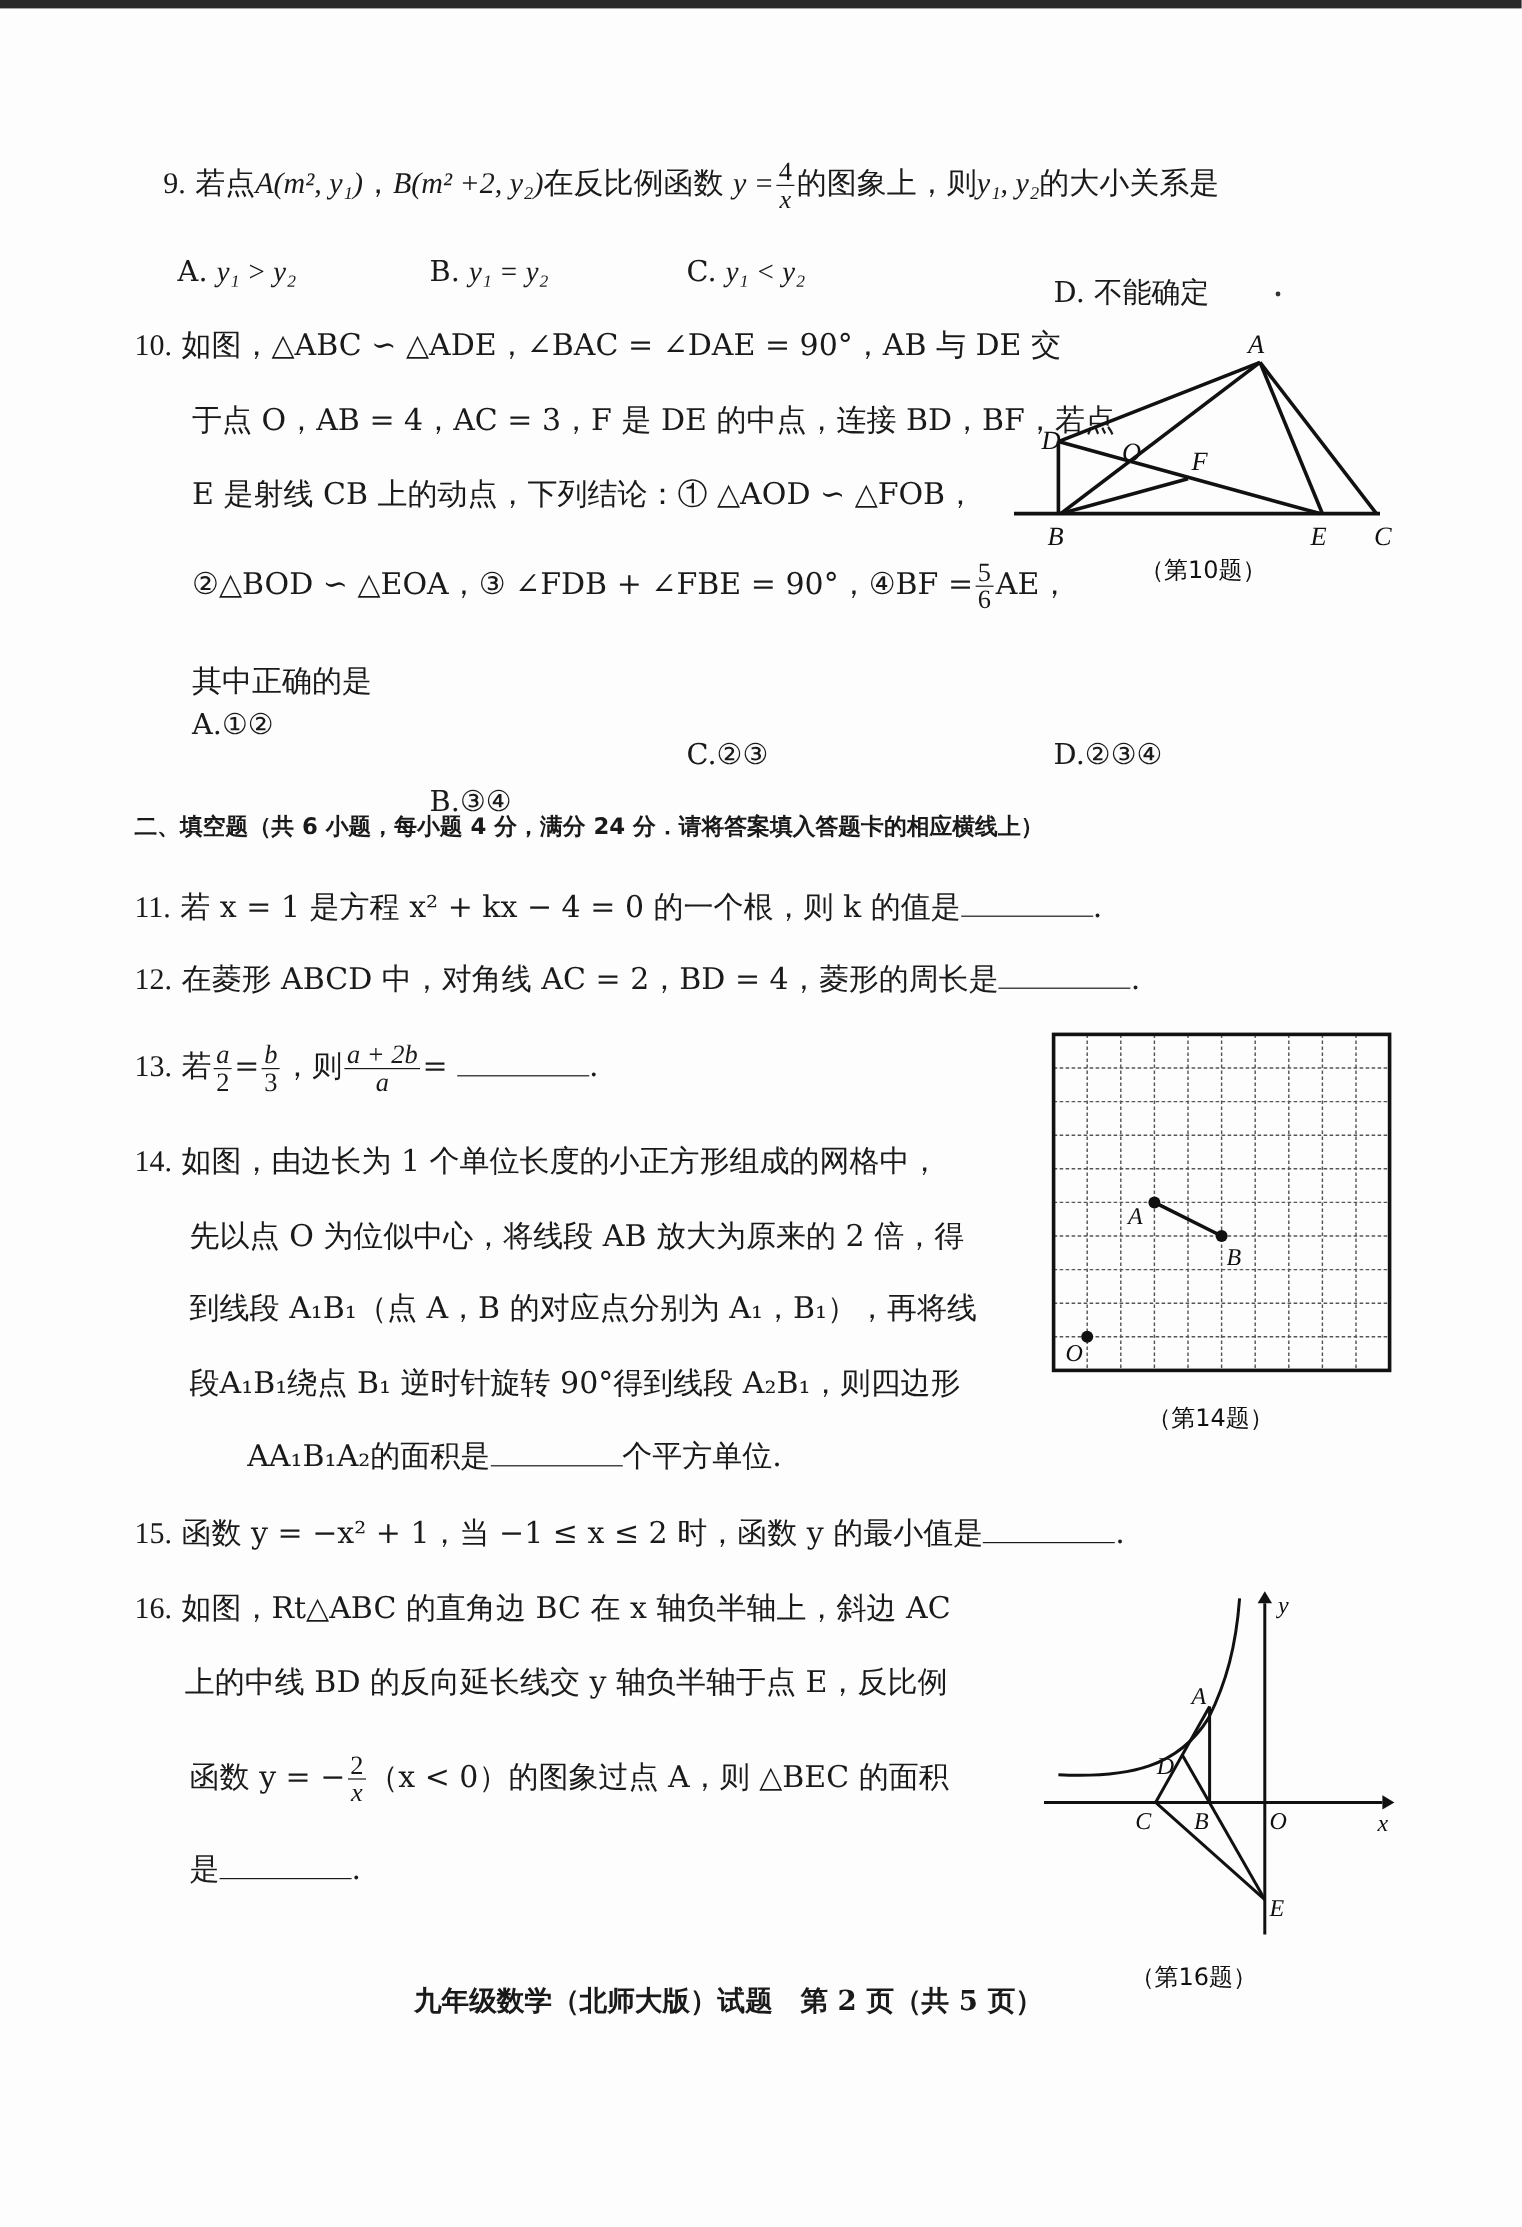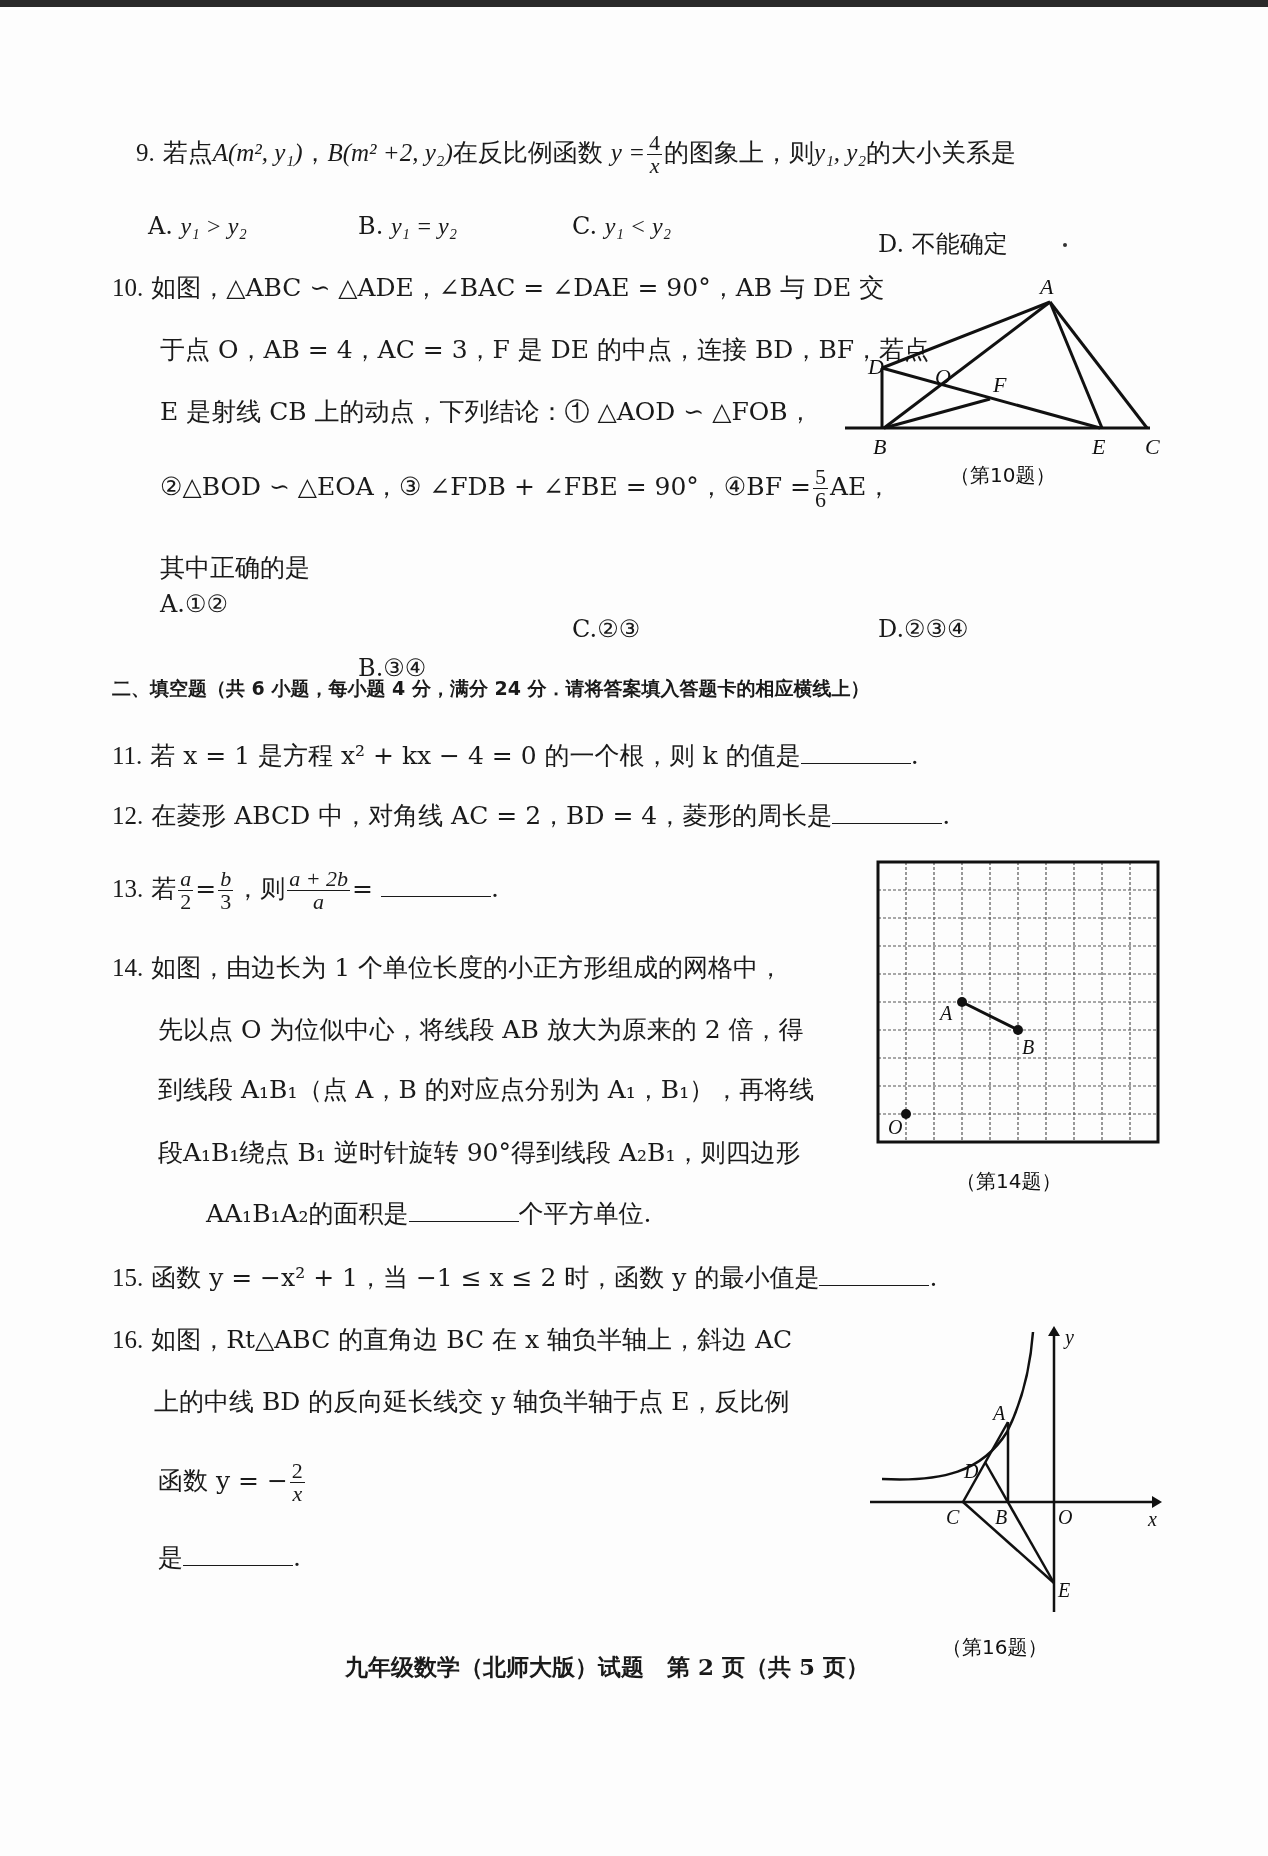--- a/index.html
+++ b/index.html
@@ -113,21 +113,21 @@
       <circle cx="146" cy="172" r="5" fill="#111"></circle>
       <text x="150" y="196" font-family="Liberation Serif, serif" font-style="italic" font-size="20" fill="#111">B</text>
     </g>
   <text x="84" y="330" font-family="DejaVu Sans, sans-serif" font-size="20" fill="#111">（第14题）</text>
 </svg>
 
 <div class="line" style="left:112px; top:1262px;"><span class="num">15.</span> <span>函数 y = −x² + 1，当 −1 ≤ x ≤ 2 时，函数 y 的最小值是</span><span class="blank"></span><span>.</span></div>
 
 <div class="line" style="left:112px; top:1324px;"><span class="num">16.</span> <span>如图，Rt△ABC 的直角边 BC 在 x 轴负半轴上，斜边 AC</span></div>
 <div class="line" style="left:154px; top:1386px;"><span>上的中线 BD 的反向延长线交 y 轴负半轴于点 E，反比例</span></div>
-<div class="line" style="left:158px; top:1460px;"><span>函数 y = −</span><span class="frac"><span class="n">2</span><span class="d">x</span></span></div>
+<div class="line" style="left:158px; top:1460px;"><span>函数 y = −</span><span class="frac"><span class="n">2</span><span class="d">x</span></span><span>（x &lt; 0）的图象过点 A，则 △BEC 的面积</span></div>
 <div class="line" style="left:158px; top:1542px;"><span>是</span><span class="blank"></span><span>.</span></div>
 
 <svg class="fig" style="left:862px; top:1322px;" width="320" height="340" viewBox="0 0 320 340">
   <g stroke="#111" stroke-width="2.5" fill="none">
     <line x1="8" y1="180" x2="290" y2="180"></line>
     <line x1="192" y1="290" x2="192" y2="14"></line>
     <path d="M20,157 C80,160 120,150 145,110 C160,80 168,50 171,10"></path>
     <line x1="146" y1="100" x2="146" y2="180"></line>
     <line x1="101" y1="180" x2="146" y2="100"></line>
     <line x1="123" y1="140" x2="192" y2="261"></line>

